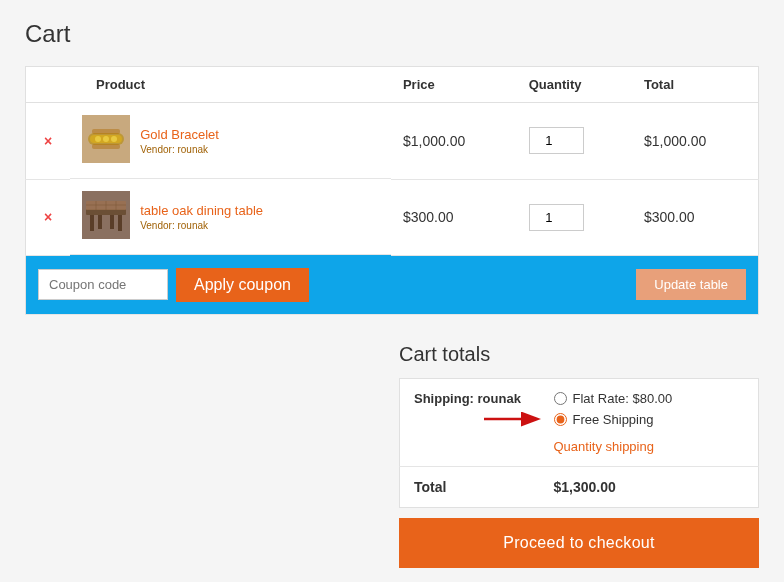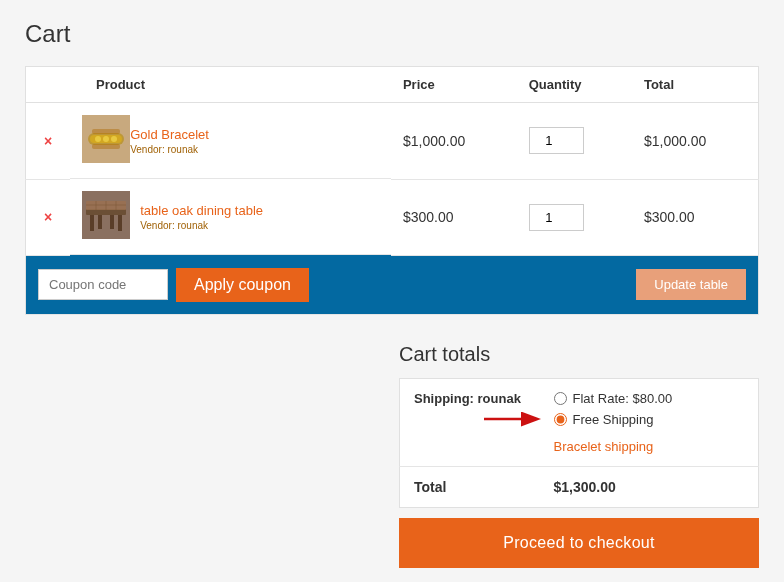--- a/index.html
+++ b/index.html
@@ -204,21 +204,21 @@
         <th class="col-qty">Quantity</th>
         <th class="col-total">Total</th>
       </tr>
     </thead>
     <tbody>
 
       <tr>
         <td style="width:30px;">
           <button class="remove-btn">×</button>
         </td>
-        <td style="display:flex; align-items:center; min-width:220px;">
+        <td style="display:flex; align-items:center; gap:10px; min-width:220px;">
           <div>
             <svg class="bracelet-svg" viewBox="0 0 48 48" xmlns="http://www.w3.org/2000/svg">
               <rect width="48" height="48" fill="#c8a97e"></rect>
               <rect x="6" y="18" width="36" height="12" rx="6" fill="#b8901a" opacity="0.7"></rect>
               <rect x="8" y="20" width="32" height="8" rx="4" fill="#d4a820" opacity="0.9"></rect>
               <circle cx="16" cy="24" r="3" fill="#e8c840"></circle>
               <circle cx="24" cy="24" r="3" fill="#e8c840"></circle>
               <circle cx="32" cy="24" r="3" fill="#e8c840"></circle>
               <rect x="10" y="14" width="28" height="5" rx="2" fill="#b07010" opacity="0.5"></rect>
               <rect x="10" y="29" width="28" height="5" rx="2" fill="#b07010" opacity="0.5"></rect>
@@ -266,21 +266,21 @@
           </div>
         </td>
         <td class="price-cell">$300.00</td>
         <td>
           <input type="number" class="qty-input" value="1" style="">
         </td>
         <td class="price-cell">$300.00</td>
       </tr>
 
       <tr class="coupon-row">
-        <td colspan="5" style="background:#0369a1; padding:12px;">
+        <td colspan="5" style="background:#0ea5e9; padding:12px;">
           <div style="display:flex; justify-content:space-between; align-items:center;">
             <div class="coupon-area">
               <input type="text" class="coupon-input" placeholder="Coupon code" style="">
               <button class="apply-coupon-btn">Apply coupon</button>
             </div>
             <button class="update-cart-btn">Update table</button>
           </div>
         </td>
       </tr>
     </tbody>
@@ -305,21 +305,21 @@
                   <line x1="0" y1="10" x2="52" y2="10" stroke="#cc1111" stroke-width="2.5" marker-end="url(#arrowhead)"></line>
                 </svg>
                 <div class="shipping-option">
                   <input type="radio" name="shipping" id="flat_rate" style="">
                   <label for="flat_rate">Flat Rate: $80.00</label>
                 </div>
                 <div class="shipping-option">
                   <input type="radio" name="shipping" id="free_shipping" checked="" style="">
                   <label for="free_shipping">Free Shipping</label>
                 </div>
-                <a href="#" class="calc-shipping-link">Bracelet shipping</a>
+                <a href="#" class="calc-shipping-link">Quantity shipping</a>
               </div>
             </td>
           </tr>
           <tr class="total-row">
             <td>Total</td>
             <td>$1,300.00</td>
           </tr>
         </tbody>
       </table>
       <button class="checkout-btn">Proceed to checkout</button>

